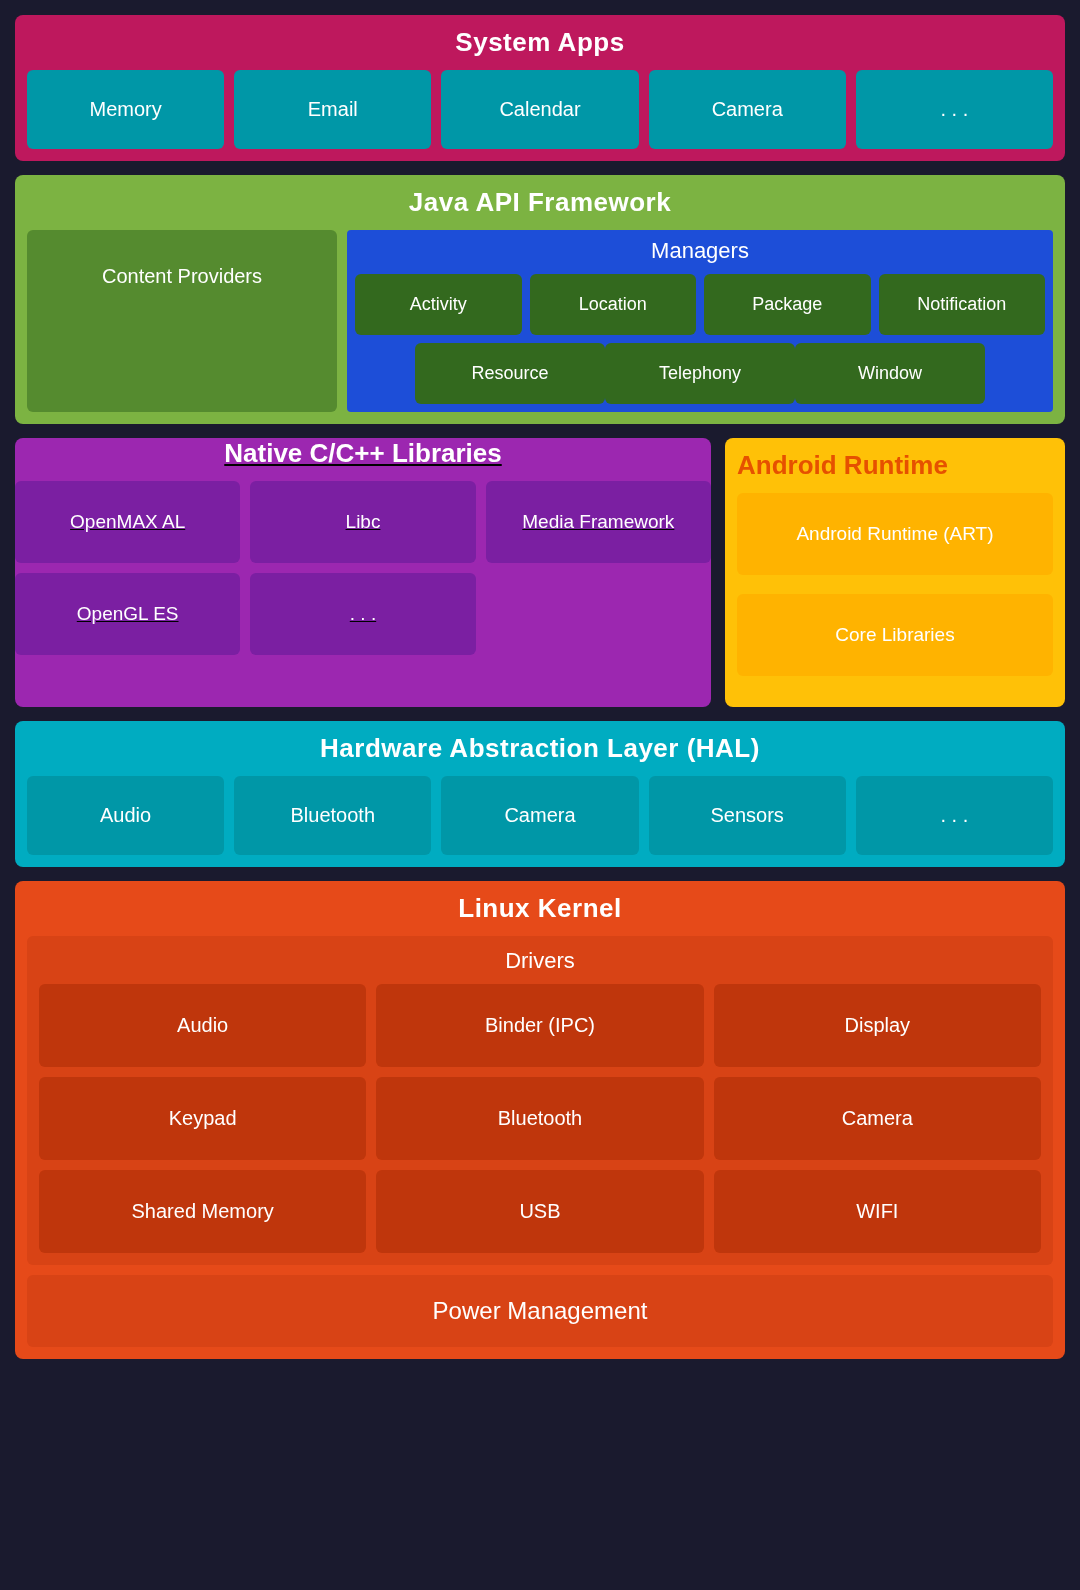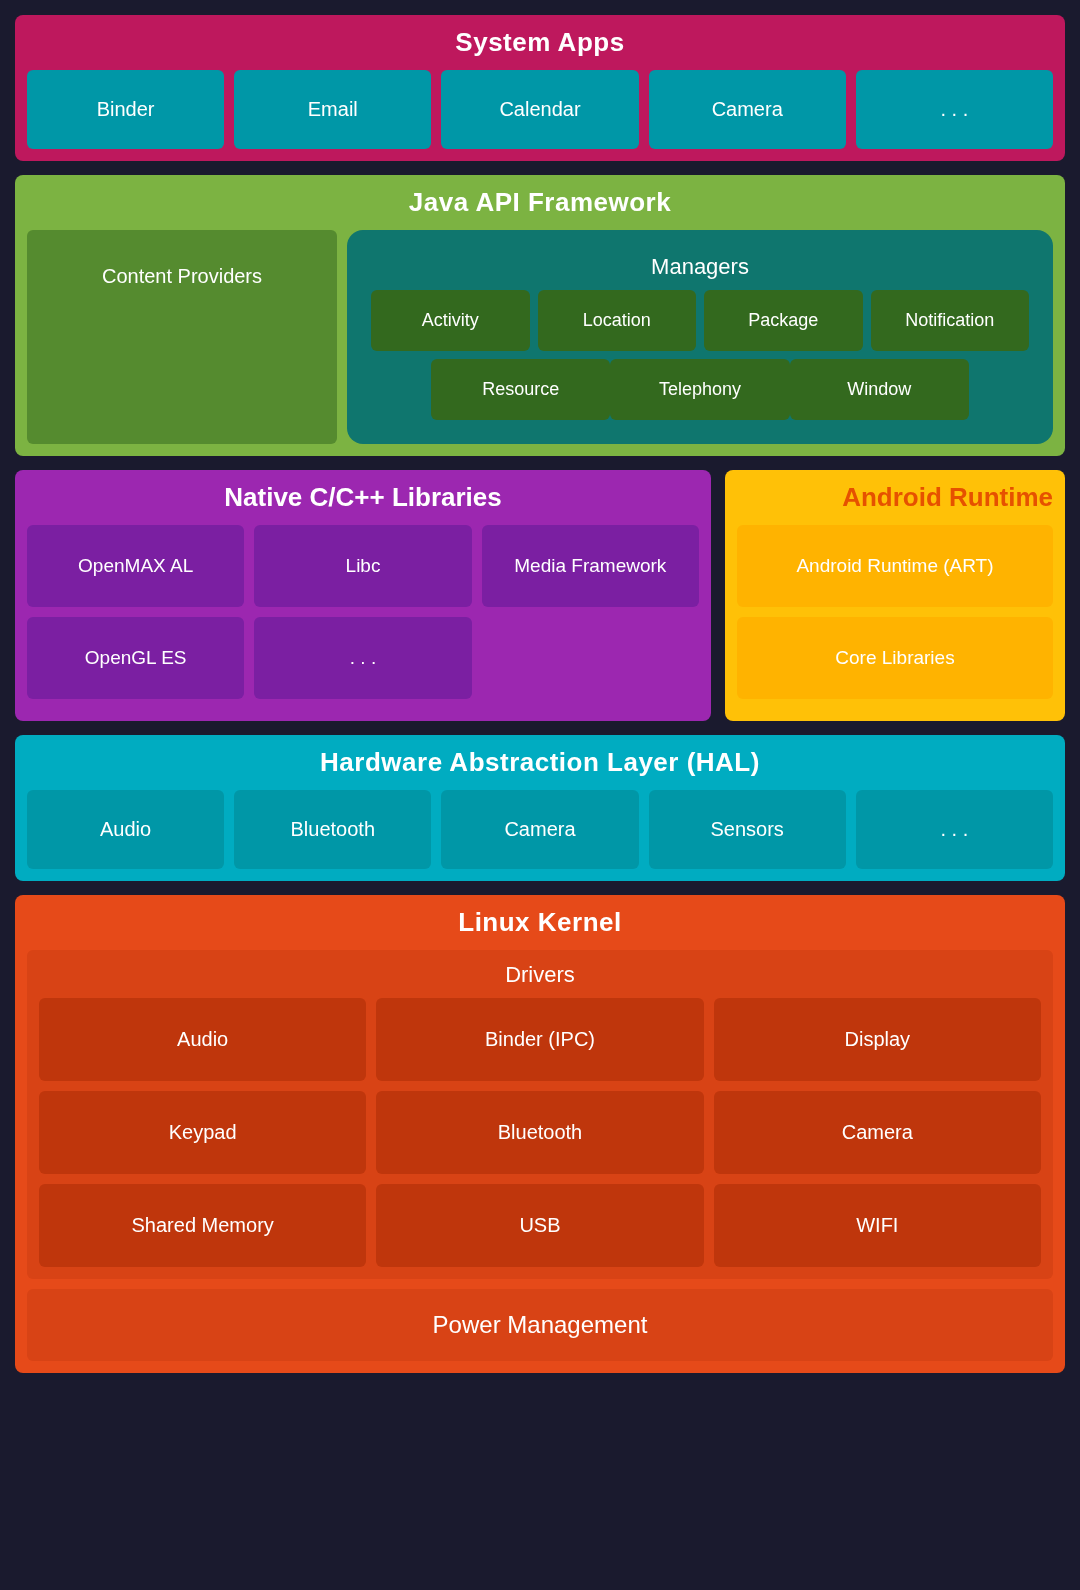--- a/index.html
+++ b/index.html
@@ -61,23 +61,23 @@
     .java-box {
       background-color: #558B2F;
       border-radius: 6px;
       padding: 35px 15px;
       text-align: center;
       color: white;
       font-size: 20px;
       flex: 1;
     }
     .managers-box {
-      background-color: #0f766e;
-      border-radius: 16px;
-      padding: 24px;
+      background-color: #1d4ed8;
+      border-radius: 4px;
+      padding: 8px;
     }
     .managers-title {
       text-align: center;
       color: white;
       font-size: 22px;
       margin-bottom: 10px;
     }
     .managers-grid {
       display: grid;
       grid-template-columns: repeat(4, 1fr);
@@ -104,21 +104,21 @@
       display: grid;
       grid-template-columns: 1fr 340px;
       gap: 14px;
       margin-bottom: 14px;
     }
 
     
     .native-cpp {
       background-color: #9C27B0;
       border-radius: 8px;
-      padding: 12px;
+      text-decoration: underline;
     }
     .native-title {
       text-align: center;
       font-size: 26px;
       font-weight: 600;
       color: white;
       margin-bottom: 12px;
     }
     .native-grid {
       display: grid;
@@ -134,34 +134,34 @@
       font-size: 19px;
     }
 
     
     .android-runtime {
       background-color: #FFC107;
       border-radius: 8px;
       padding: 12px;
     }
     .ar-title {
-      text-align: right;
+      text-align: left;
       font-size: 26px;
       font-weight: 600;
       color: #E65100;
       margin-bottom: 12px;
     }
     .ar-item {
       background-color: #FFB300;
       border-radius: 6px;
       padding: 30px 10px;
       text-align: center;
       color: white;
       font-size: 19px;
-      margin-bottom: 10px;
+      margin-bottom: 19px;
     }
 
     
     .hal {
       background-color: #00ACC1;
     }
     .hal-grid {
       display: grid;
       grid-template-columns: repeat(5, 1fr);
       gap: 10px;
@@ -214,21 +214,21 @@
       font-weight: 500;
       margin-top: 10px;
     }
   </style>
 </head>
 <body>
 
 <div class="layer system-apps">
   <div class="layer-title">System Apps</div>
   <div class="system-apps-grid">
-    <div class="sa-item">Binder</div>
+    <div class="sa-item">Memory</div>
     <div class="sa-item">Email</div>
     <div class="sa-item">Calendar</div>
     <div class="sa-item">Camera</div>
     <div class="sa-item">. . .</div>
   </div>
 </div>
 
 <div class="layer java-api">
   <div class="layer-title">Java API Framework</div>
   <div class="java-content">

